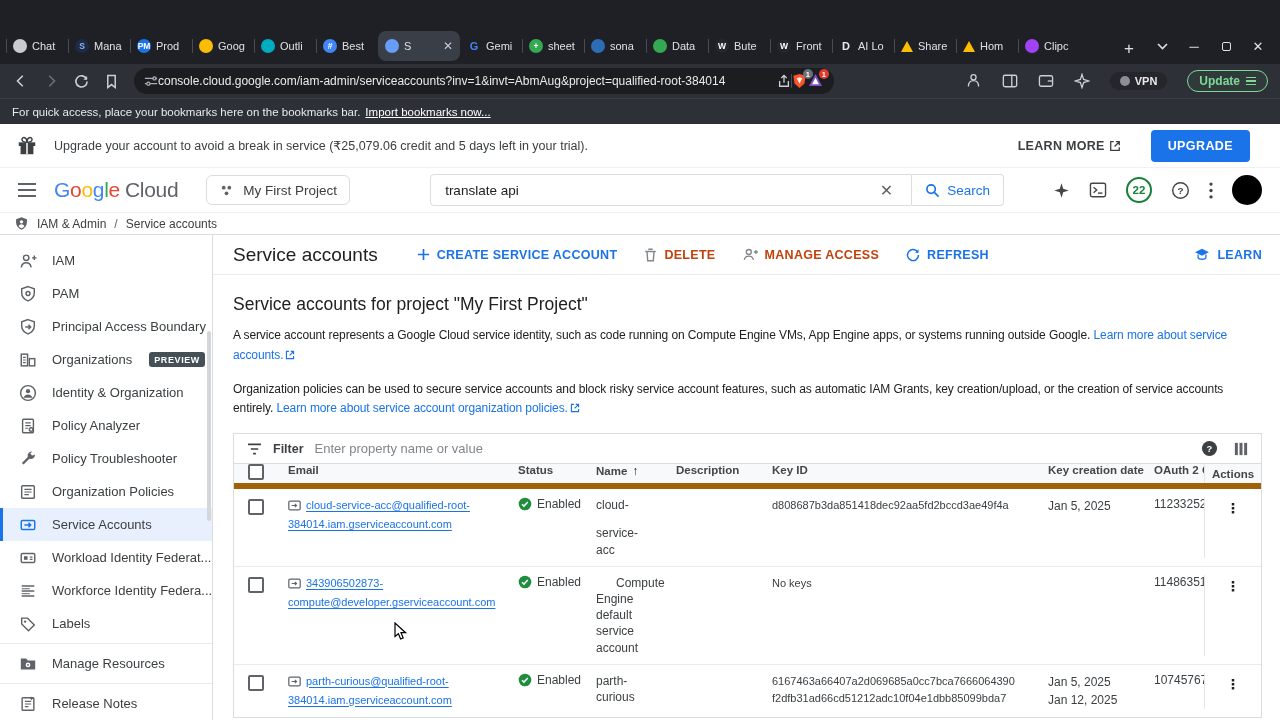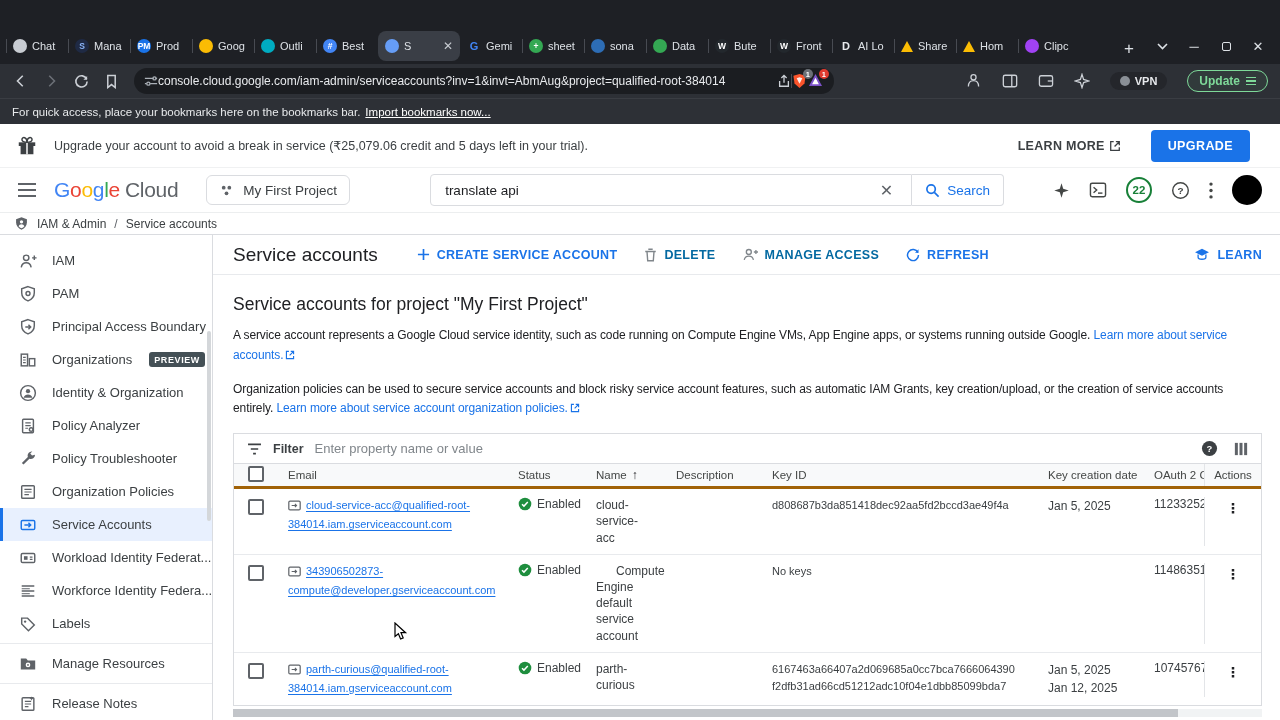--- a/index.html
+++ b/index.html
@@ -80,37 +80,37 @@
   .side-item.selected{background:#e8f0fe;border-left:3px solid #1a73e8;padding-left:16px}
   .side-item.selected .sicon{color:#1a73e8}
   .badge-preview{background:#445056;color:#fff;font-size:9px;font-weight:700;padding:2.5px 5px;border-radius:3px;letter-spacing:.6px;margin-left:2px}
   .side-divider{height:1px;background:#e8eaed;margin:3px 0}
   .side-scroll{position:absolute;right:1px;top:96px;width:4px;height:190px;background:#d4d7da;border-radius:2px}
 
   main{flex:1;min-width:0;background:#fff}
   .main-toolbar{height:40px;display:flex;align-items:center;padding:0 18px 0 20px;border-bottom:1px solid #e8eaed;gap:27px}
   .page-title{font-size:19px;color:#202124;font-weight:400;margin-right:12px;white-space:nowrap}
   .tb-btn{display:flex;align-items:center;gap:7px;font-size:12.5px;font-weight:700;letter-spacing:.3px;color:#1a73e8;cursor:pointer;white-space:nowrap;background:none;border:none}
-  .tb-btn.disabled{color:#0369a1}
+  .tb-btn.disabled{color:#c2410c}
   .tb-btn .ticon{display:flex}
   .learn-btn{margin-left:auto}
 
   .section{padding:0 14px 0 20px}
   .heading{font-size:17.5px;font-weight:400;color:#202124;margin:19px 0 11px}
   .para{font-size:12px;letter-spacing:-.1px;color:#202124;line-height:1.65;margin:0 0 13px}
   .para a{color:#1a73e8;cursor:pointer}
   .ext{display:inline-block;vertical-align:-1px;margin-left:2px}
 
   .table-card{margin:13px 18px 0 20px;border:1px solid #dadce0}
   .filter-row{height:30px;display:flex;align-items:center;padding:0 13px;gap:11px;border-bottom:1px solid #dadce0}
   .filter-label{font-size:12.5px;font-weight:700;color:#3c4043}
   .filter-ph{color:#80868b;font-size:13px;flex:1;cursor:text}
   .f-right{display:flex;align-items:center;gap:16px}
 
-  .thead{display:flex;background:#f8f9fa;border-bottom:3px solid #a16207;height:25px;align-items:center;font-size:11.5px;font-weight:400;color:#444746}
+  .thead{display:flex;background:#f8f9fa;border-bottom:6px solid #a16207;height:25px;font-size:11.5px;font-weight:700;color:#444746}
   .c-check{width:38px;padding-left:14px;flex:none}
   .c-email{width:230px;padding-left:16px;flex:none}
   .c-status{width:78px;padding-left:16px;flex:none}
   .c-name{width:80px;padding-left:16px;flex:none}
   .c-desc{width:96px;padding-left:16px;flex:none}
   .c-key{width:280px;padding-left:16px;flex:none}
   .c-date{width:112px;padding-left:12px;flex:none}
   .c-oauth{width:56px;padding-left:6px;flex:none;overflow:hidden;white-space:nowrap}
   .c-actions{flex:1;align-self:stretch;border-left:1px solid #e3e5e8;display:flex;justify-content:center;align-items:flex-start}
   .thead .c-actions{align-items:center}
@@ -667,21 +667,21 @@
                     <svg width="14" height="14" viewBox="0 0 16 16">
                       <circle cx="8" cy="8" r="7.2" fill="#1e8e3e"></circle>
                       <path d="M4.6 8.2l2.2 2.2 4.4-4.6" fill="none" stroke="#fff" stroke-width="1.7"></path>
                     </svg>
                   </span>
                   <span>Enabled</span>
                 </span>
               </span>
               <span class="c-name">
                 <span class="name-line" style="display: block;">cloud-</span>
-                <span class="name-line" style="display: block;">service-</span>
+                <span class="name-line" style="display: block; margin-top: 12px;">service-</span>
                 <span class="name-line" style="display: block;">acc</span>
               </span>
               <span class="c-desc"></span>
               <span class="c-key">
                 <span class="key-line" style="display: block;">d808687b3da851418dec92aa5fd2bccd3ae49f4a</span>
               </span>
               <span class="c-date">
                 <span class="date-line" style="display: block;">Jan 5, 2025</span>
               </span>
               <span class="c-oauth"><span class="oauth-val">112332520</span></span>

